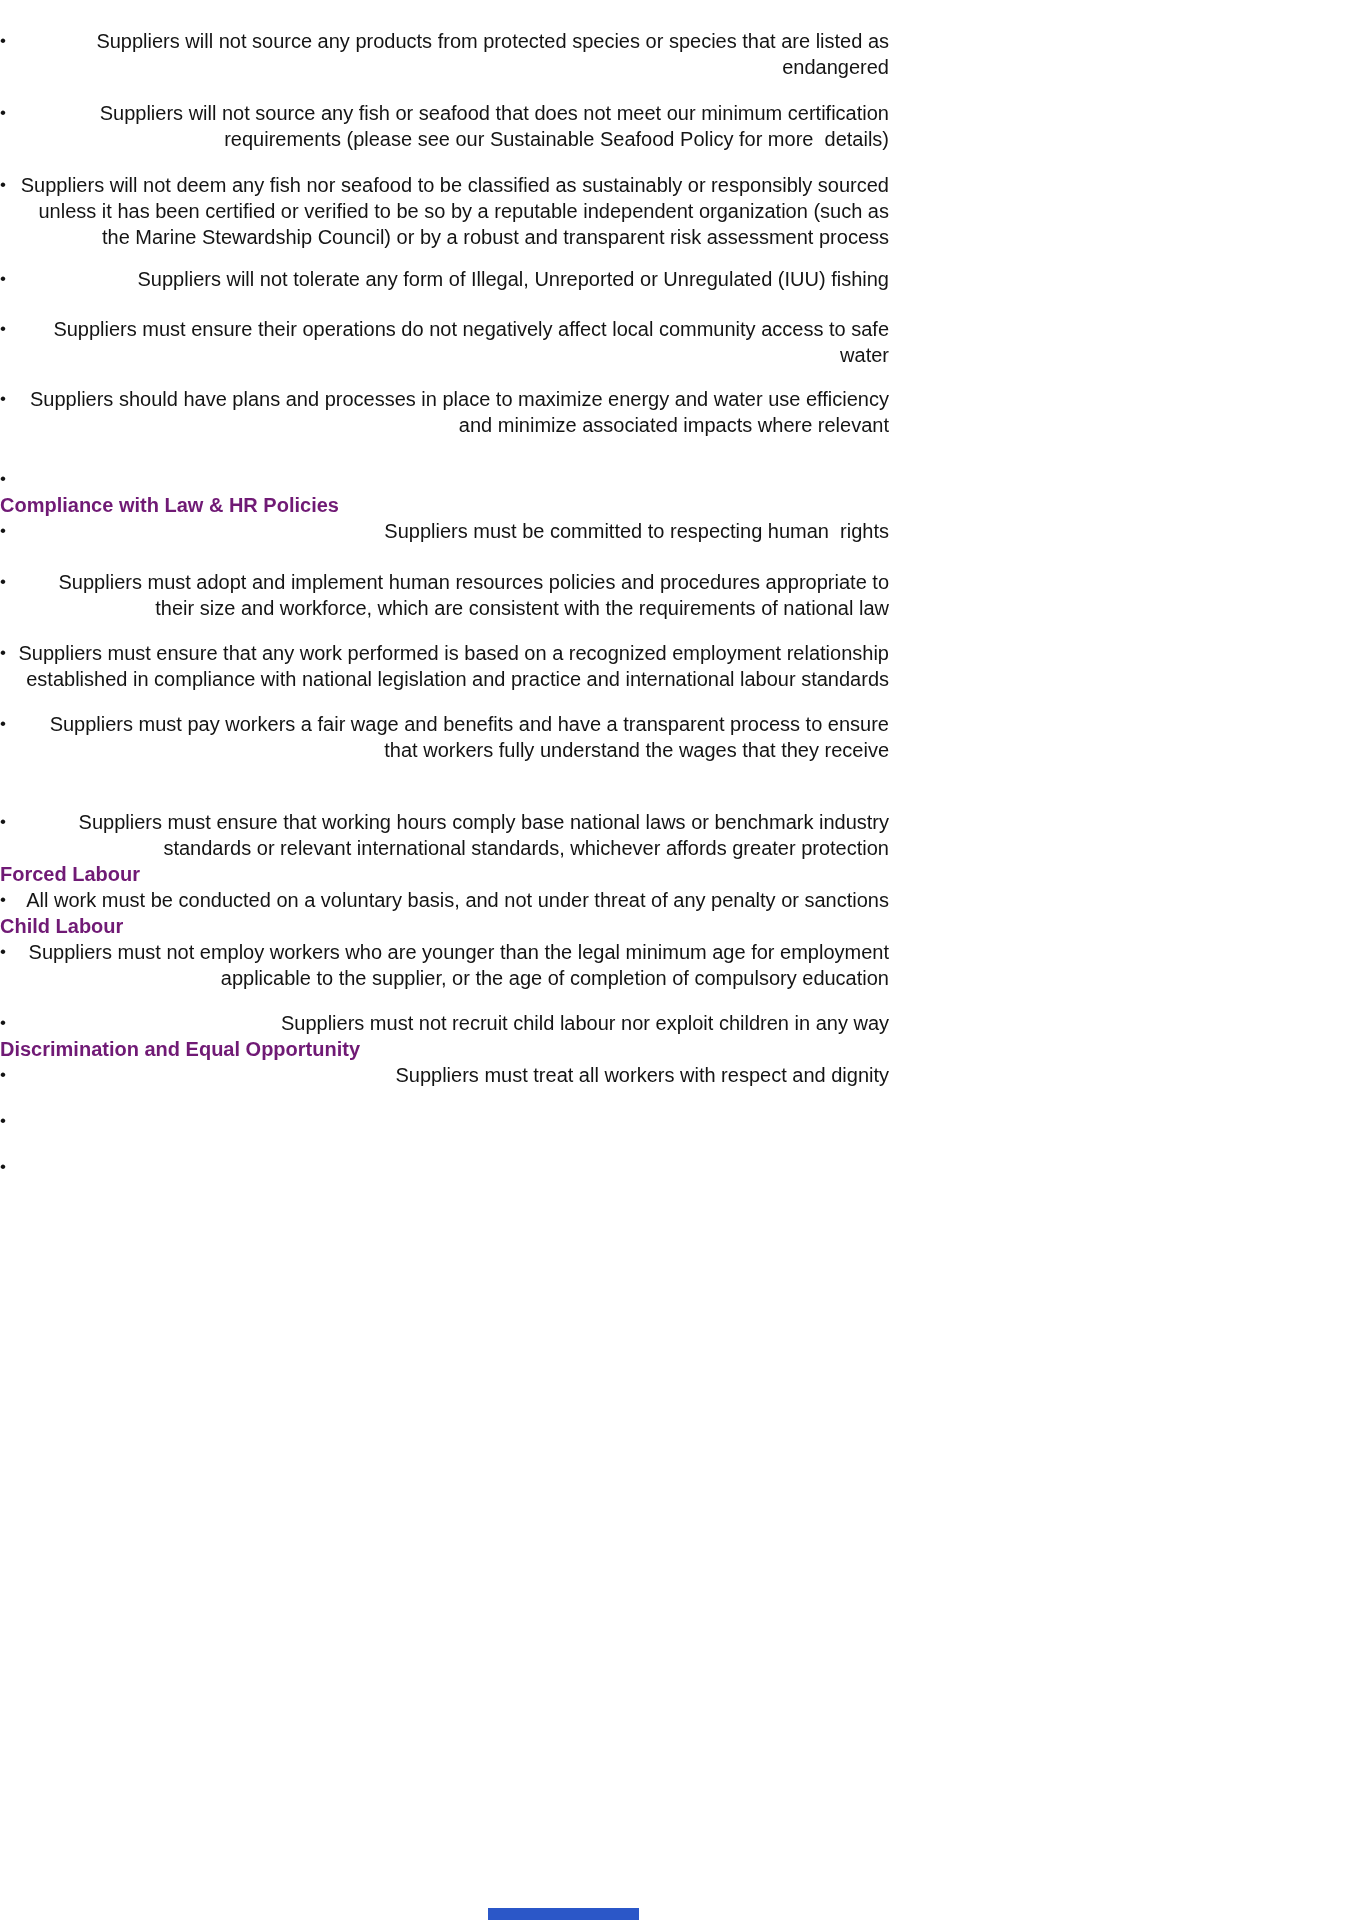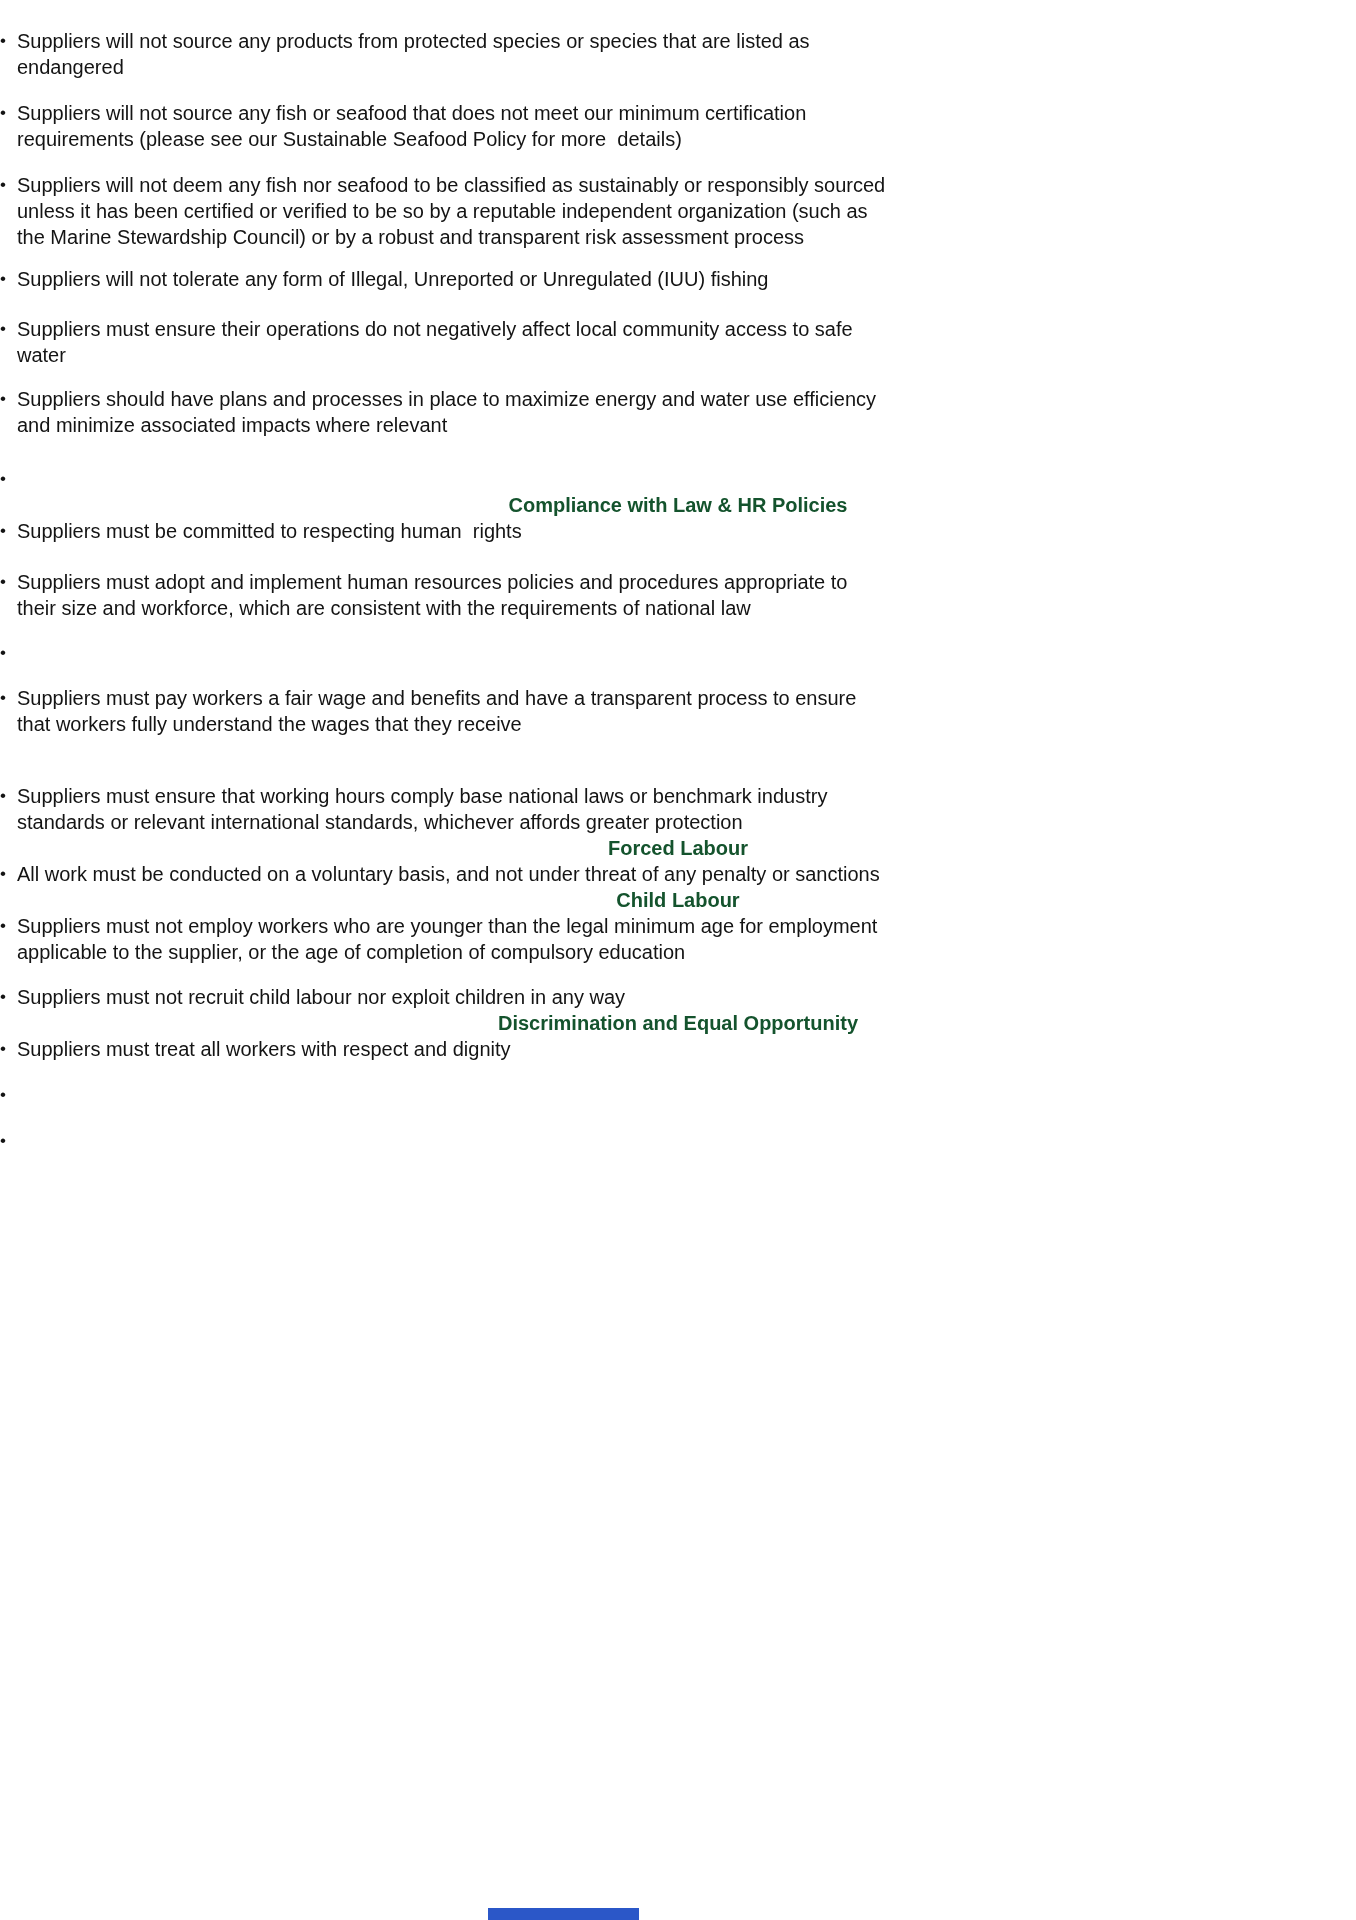--- a/index.html
+++ b/index.html
@@ -37,30 +37,30 @@
   }
   .marker {
     flex: none;
     width: 17px;
     font-size: 17px;
     line-height: 26px;
   }
   .btext {
     width: 872px;
     white-space: pre-wrap;
+    text-align: right;
   }
   .indent-a { margin-left: 101px; }   
   .indent-b { margin-left: 91px; }    
   h2.doc-heading {
     font-size: 20px;
     line-height: 26px;
     font-weight: bold;
     margin: 0;
-    color: #14532d;
-    text-align: center;
+    color: #701a75;
   }
   .h-compliance { margin-left: 97px; margin-top: 75px; margin-bottom: 15px; }
   .h-forced     { margin-left: 91px; margin-top: 23px; margin-bottom: 9px; }
   .h-child      { margin-left: 91px; margin-top: 33px; margin-bottom: 12px; }
   .h-discrim    { margin-left: 88px; margin-top: 21px; margin-bottom: 21px; }
   .mb16 { margin-bottom: 16px; }
   .mb18 { margin-bottom: 18px; }
   .mb19 { margin-bottom: 19px; }
   .mb20 { margin-bottom: 20px; }
   .mb24 { margin-bottom: 24px; }
@@ -121,20 +121,21 @@
         <li class="mb25">
           <span class="marker">•</span>
           <span class="btext">Suppliers must be committed to respecting human  rights</span>
         </li>
         <li class="mb19">
           <span class="marker">•</span>
           <span class="btext">Suppliers must adopt and implement human resources policies and procedures appropriate to their size and workforce, which are consistent with the requirements of national law</span>
         </li>
         <li class="mb19">
           <span class="marker">•</span>
+          <span class="btext">Suppliers must ensure that any work performed is based on a recognized employment relationship established in compliance with national legislation and practice and international labour standards</span>
         </li>
         <li class="mb46">
           <span class="marker">•</span>
           <span class="btext">Suppliers must pay workers a fair wage and benefits and have a transparent process to ensure that workers fully understand the wages that they receive</span>
         </li>
         <li>
           <span class="marker">•</span>
           <span class="btext">Suppliers must ensure that working hours comply base national laws or benchmark industry standards or relevant international standards, whichever affords greater protection</span>
         </li>
       </ul>

